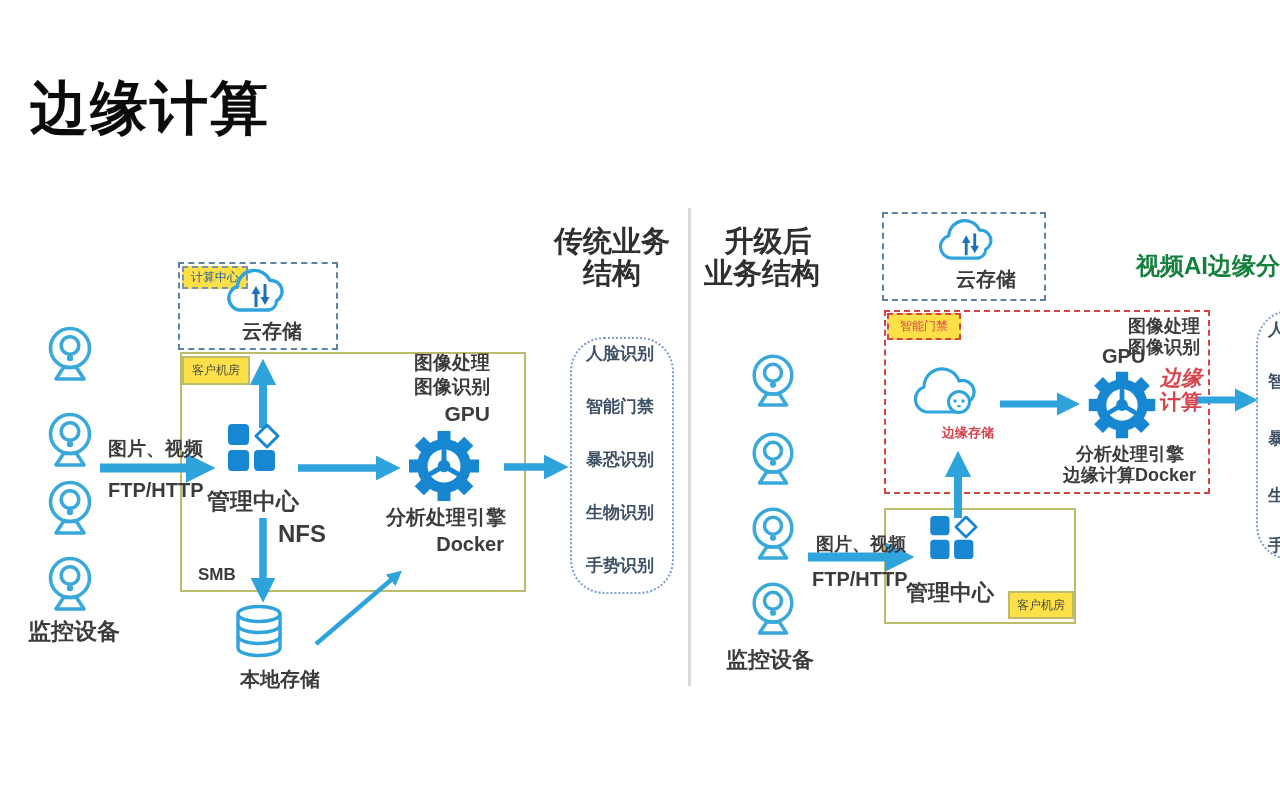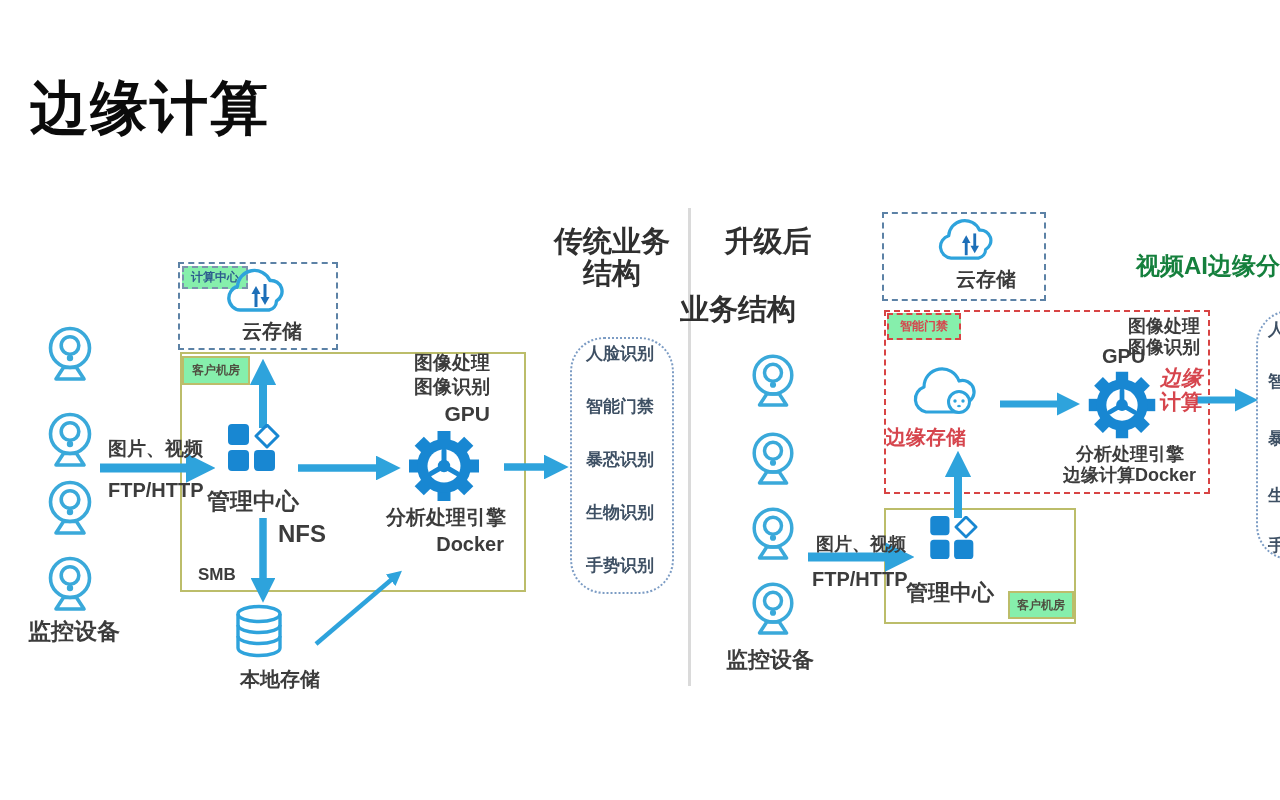--- a/index.html
+++ b/index.html
@@ -17,21 +17,21 @@
     color:#0b0b0b;letter-spacing:2px;z-index:10;
   }
   .section-label{position:absolute;font-size:29px;font-weight:700;color:#2f2f2f;z-index:10;text-align:center;}
   .box{position:absolute;z-index:1;background:transparent;}
   .box-dotted-blue{border:2px dashed #5c82a6;}
   .box-yellow{border:2px solid #bcbd6a;}
   .box-red{border:2px dashed #d84444;}
   .box-list{border:2px dotted #7c9cc4;border-radius:34px;}
   .tag{
     position:absolute;z-index:6;display:flex;align-items:center;justify-content:center;
-    font-size:12px;font-weight:700;background:#86efac;white-space:nowrap;
+    font-size:12px;font-weight:400;background:#fde047;white-space:nowrap;
   }
   .tag-olive{border:2px solid #bcbd6a;color:#4f4f41;}
   .tag-blue{border:2px dashed #7a93ad;color:#2d5d8e;}
   .tag-red{border:2px dashed #d84444;color:#d6454d;}
   .list-item{position:absolute;font-size:17px;font-weight:700;color:#3e5064;white-space:nowrap;z-index:10;}
   .ic{position:absolute;z-index:10;}
   .overlay{position:absolute;left:0;top:0;z-index:5;}
   .divider{position:absolute;left:688px;top:208px;width:3px;height:478px;background:#dadada;z-index:0;}
   .heading-right{position:absolute;left:1136px;top:250px;font-size:24px;font-weight:700;color:#15803d;white-space:nowrap;z-index:10;}
 </style>
@@ -205,24 +205,24 @@
     <use href="#sym-cloudface"></use>
   </svg>
 <svg class="ic" style="left:930px;top:516px;width:50px;height:44px;">
     <use href="#sym-mgmt"></use>
   </svg>
 <svg class="ic" style="left:1084px;top:370px;width:76px;height:70px;">
     <use href="#sym-gear"></use>
   </svg>
 
 <div class="section-label" style="left:716px;top:222px;width:104px;">升级后</div>
-<div class="section-label" style="left:676px;top:254px;width:124px;margin-top:36px;">业务结构</div>
+<div class="section-label" style="left:700px;top:254px;width:124px;">业务结构</div>
 <div class="heading-right">视频AI边缘分</div>
 <div class="lbl ctr" style="left:930px;top:266px;width:86px;font-size:20px;">云存储</div>
-<div class="lbl ctr red" style="left:874px;top:424px;width:92px;font-size:20px;">边缘存储</div>
+<div class="lbl ctr red" style="left:902px;top:424px;width:92px;font-size:13px;">边缘存储</div>
 <div class="lbl ctr" style="left:1114px;top:314px;width:86px;font-size:18px;">图像处理</div>
 <div class="lbl ctr" style="left:1114px;top:335px;width:86px;font-size:18px;">图像识别</div>
 <div class="lbl" style="left:1102px;top:345px;font-size:20px;">GPU</div>
 <div class="lbl red" style="left:1160px;top:364px;font-size:21px;font-style:italic;">边缘</div>
 <div class="lbl red" style="left:1160px;top:388px;font-size:21px;">计算</div>
 <div class="lbl ctr" style="left:1070px;top:442px;width:114px;font-size:18px;">分析处理引擎</div>
 <div class="lbl ctr" style="left:1058px;top:463px;width:138px;font-size:18px;">边缘计算Docker</div>
 <div class="lbl" style="left:906px;top:578px;font-size:22px;">管理中心</div>
 <div class="lbl" style="left:816px;top:532px;font-size:18px;">图片、视频</div>
 <div class="lbl" style="left:812px;top:568px;font-size:20px;">FTP/HTTP</div>

